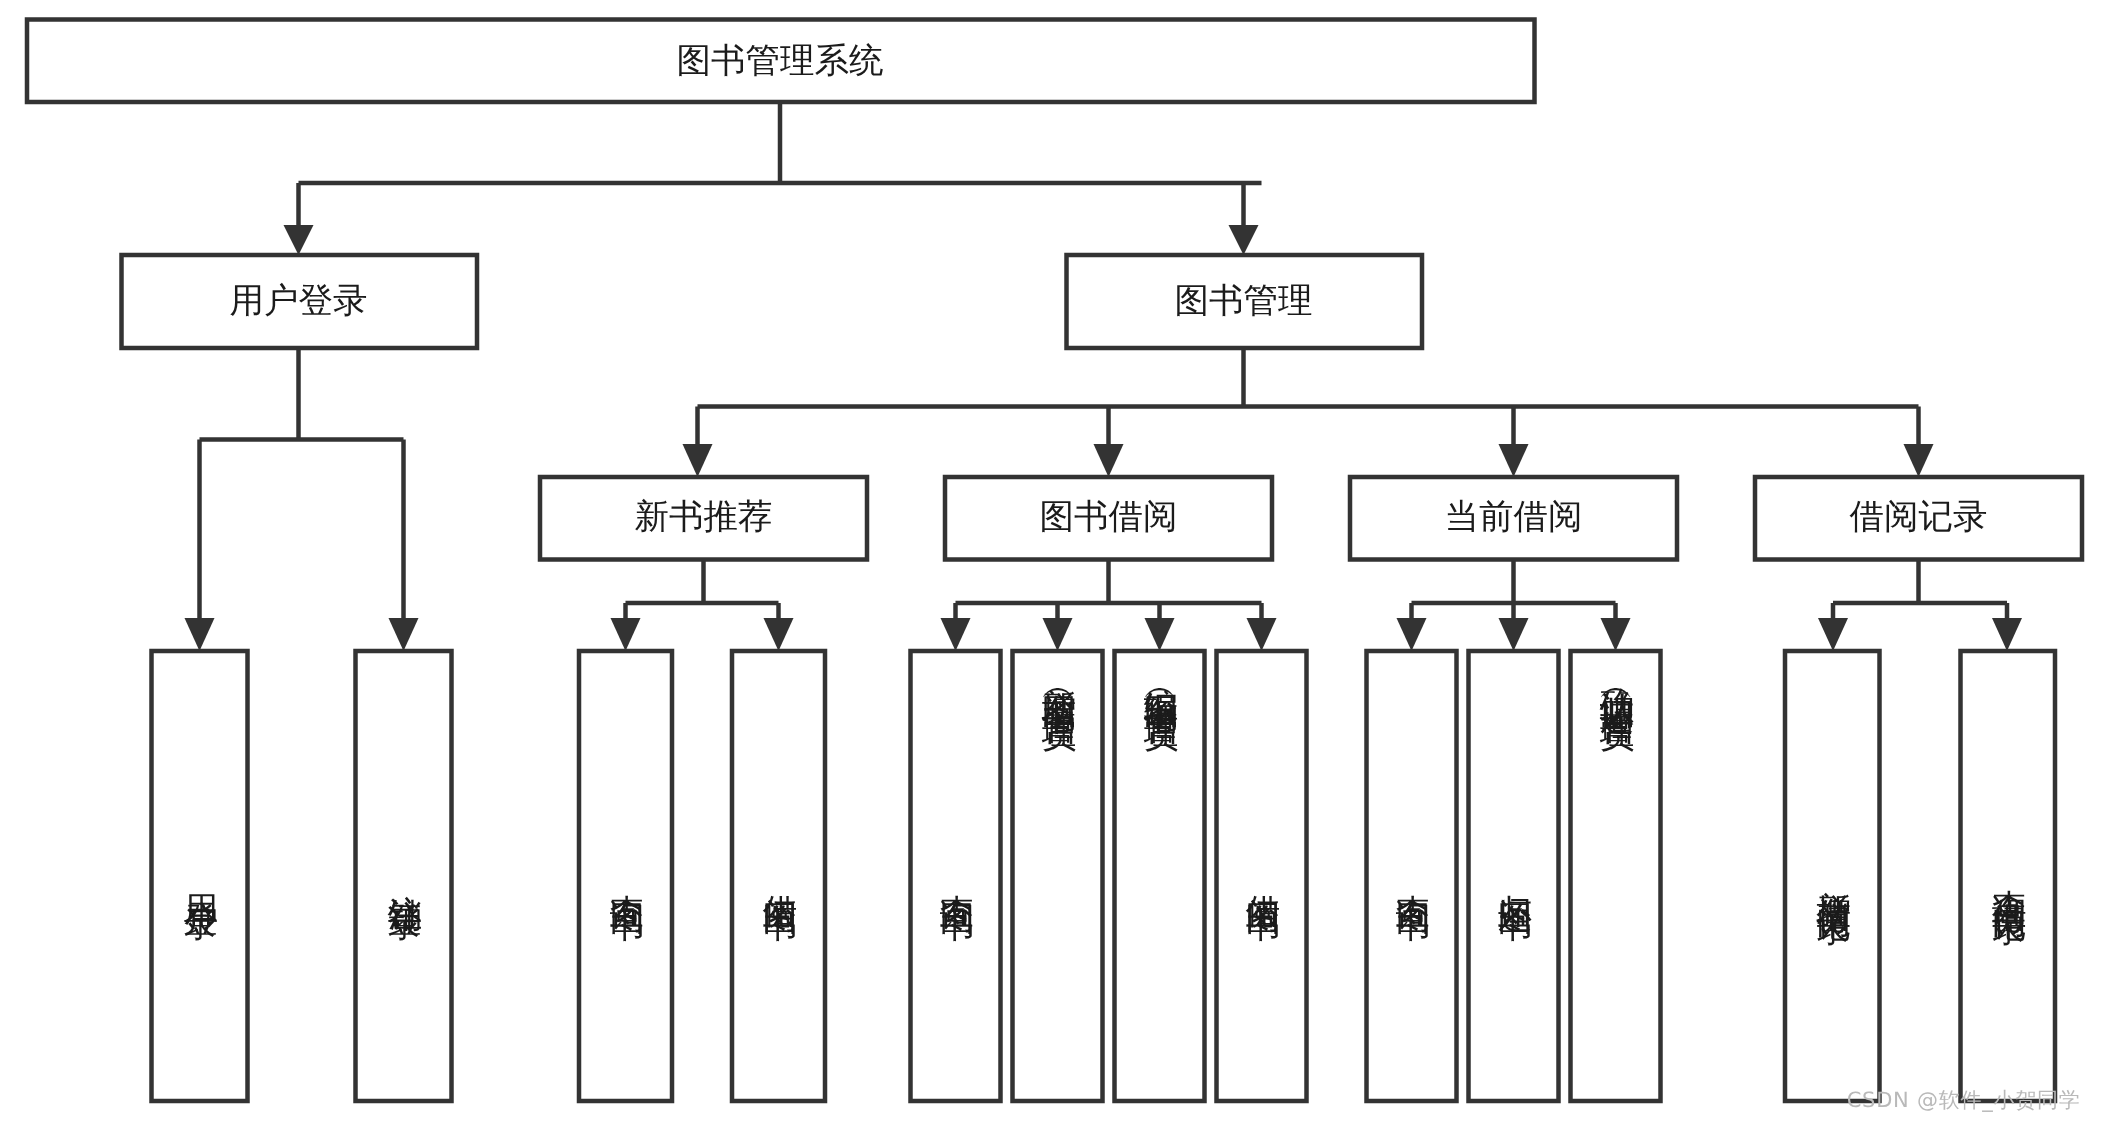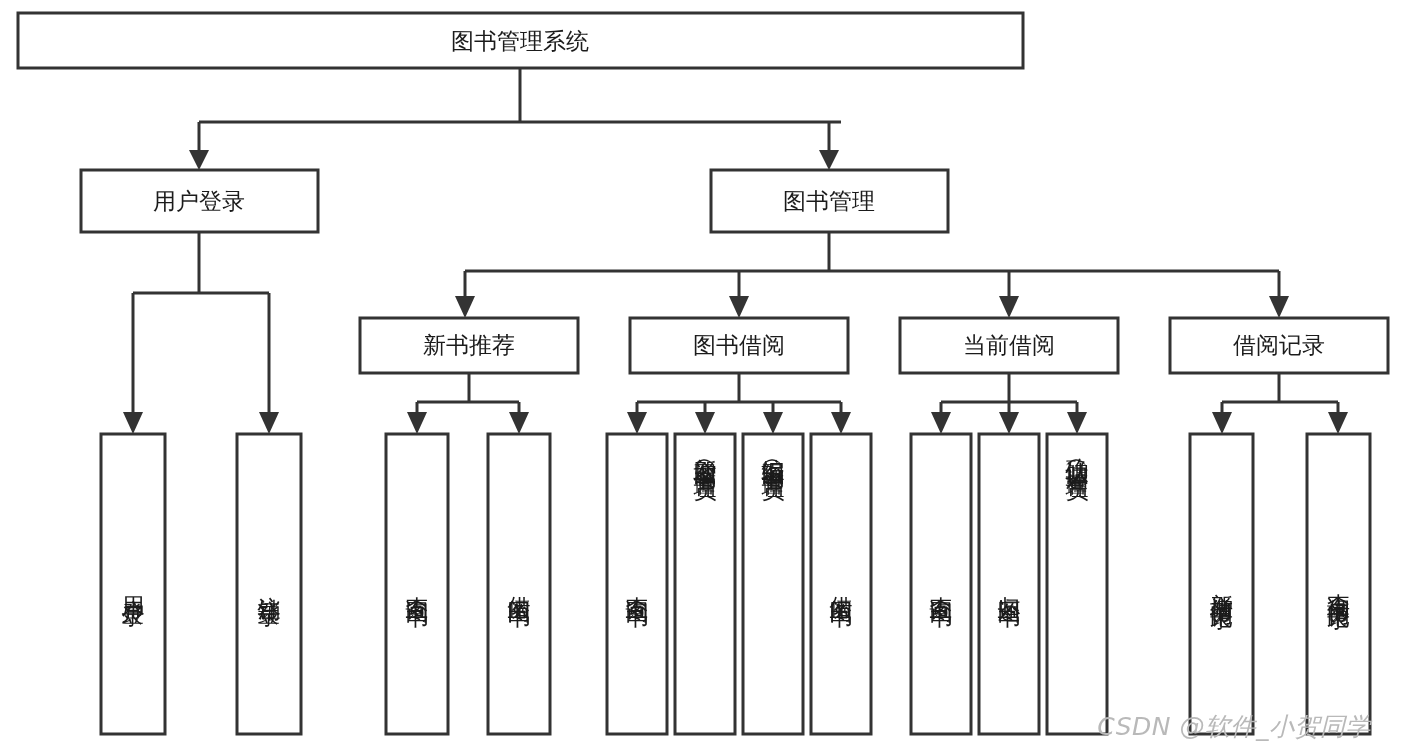--- a/index.html
+++ b/index.html
@@ -10,20 +10,21 @@
   body {
     width: 1405px;
     height: 747px;
     font-family: "DejaVu Sans", "Liberation Sans", sans-serif;
     overflow: hidden;
   }
   #diagram-root {
     position: relative;
     width: 1379px;
     height: 747px;
+    padding-left: 16px;
   }
   svg.flow {
     position: absolute;
     top: 0;
     left: 0;
     width: 1405px;
     height: 747px;
   }
   .node-rect {
     fill: #ffffff;
@@ -62,25 +63,24 @@
     fill: none;
   }
   .arrow-head {
     fill: #333333;
   }
   #watermark {
     position: absolute;
     right: 8px;
     bottom: 4px;
     font-family: "DejaVu Sans", "Liberation Sans", sans-serif;
-    font-size: 25px;
+    font-size: 14px;
     color: #b9b9b9;
     white-space: nowrap;
     letter-spacing: 0.5px;
-    font-style: italic;
   }
 </style>
 </head>
 <body>
 
 <div id="diagram-root">
 
   <svg class="flow" viewBox="0 0 1405 747" xmlns="http://www.w3.org/2000/svg">
 
     <defs>

